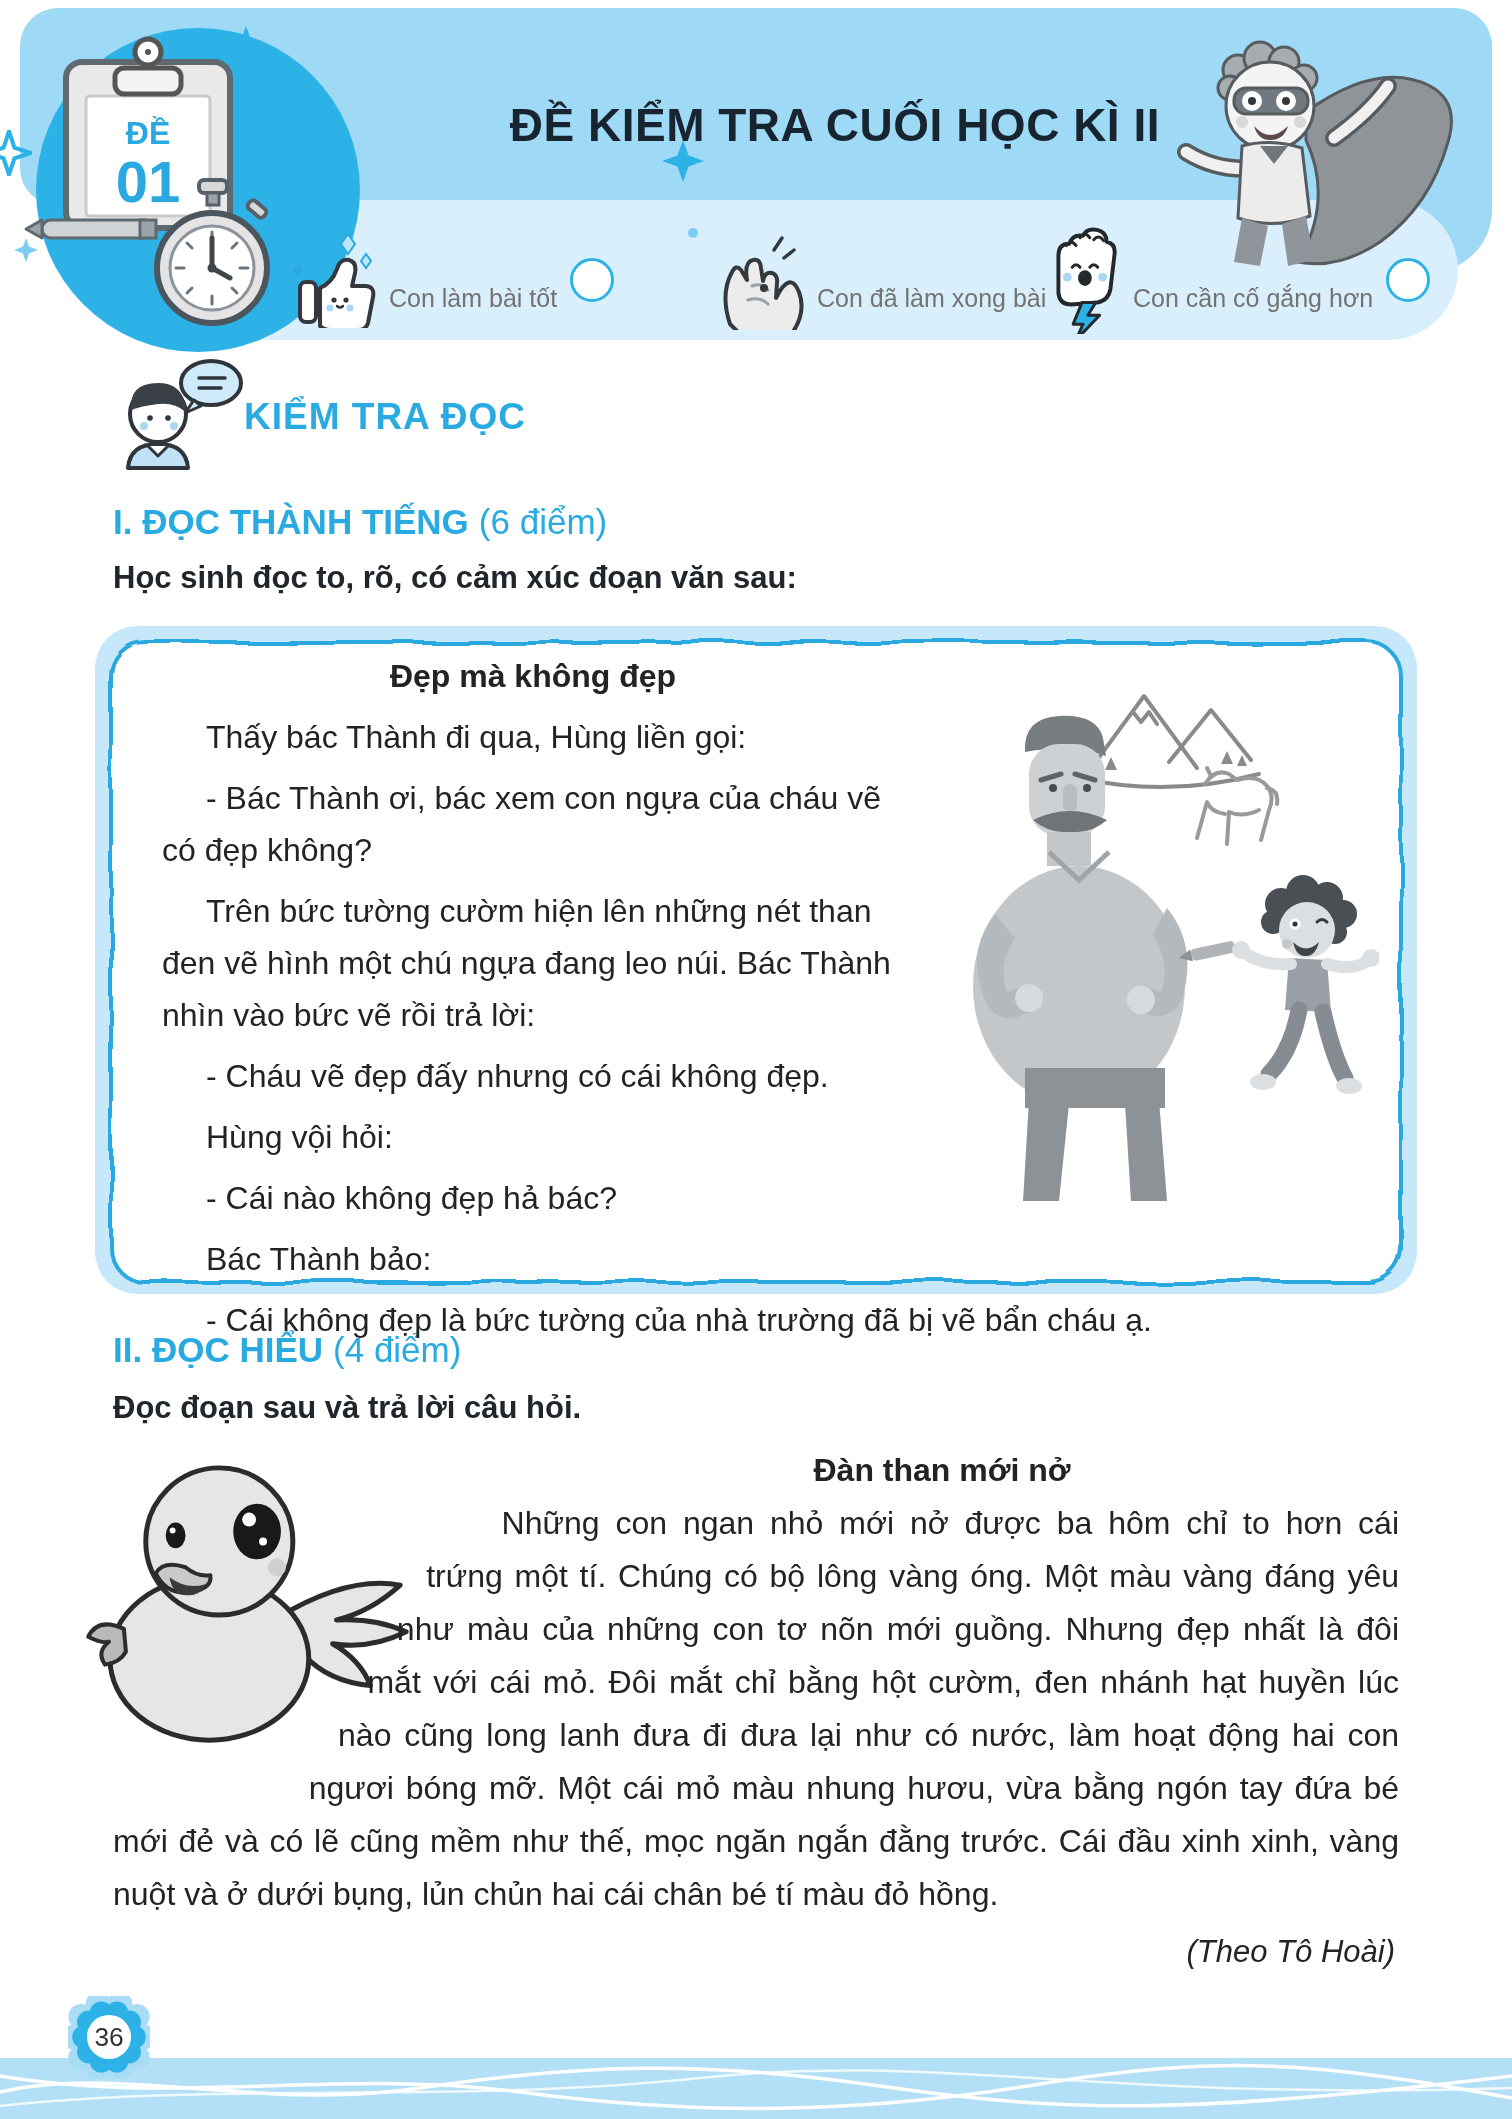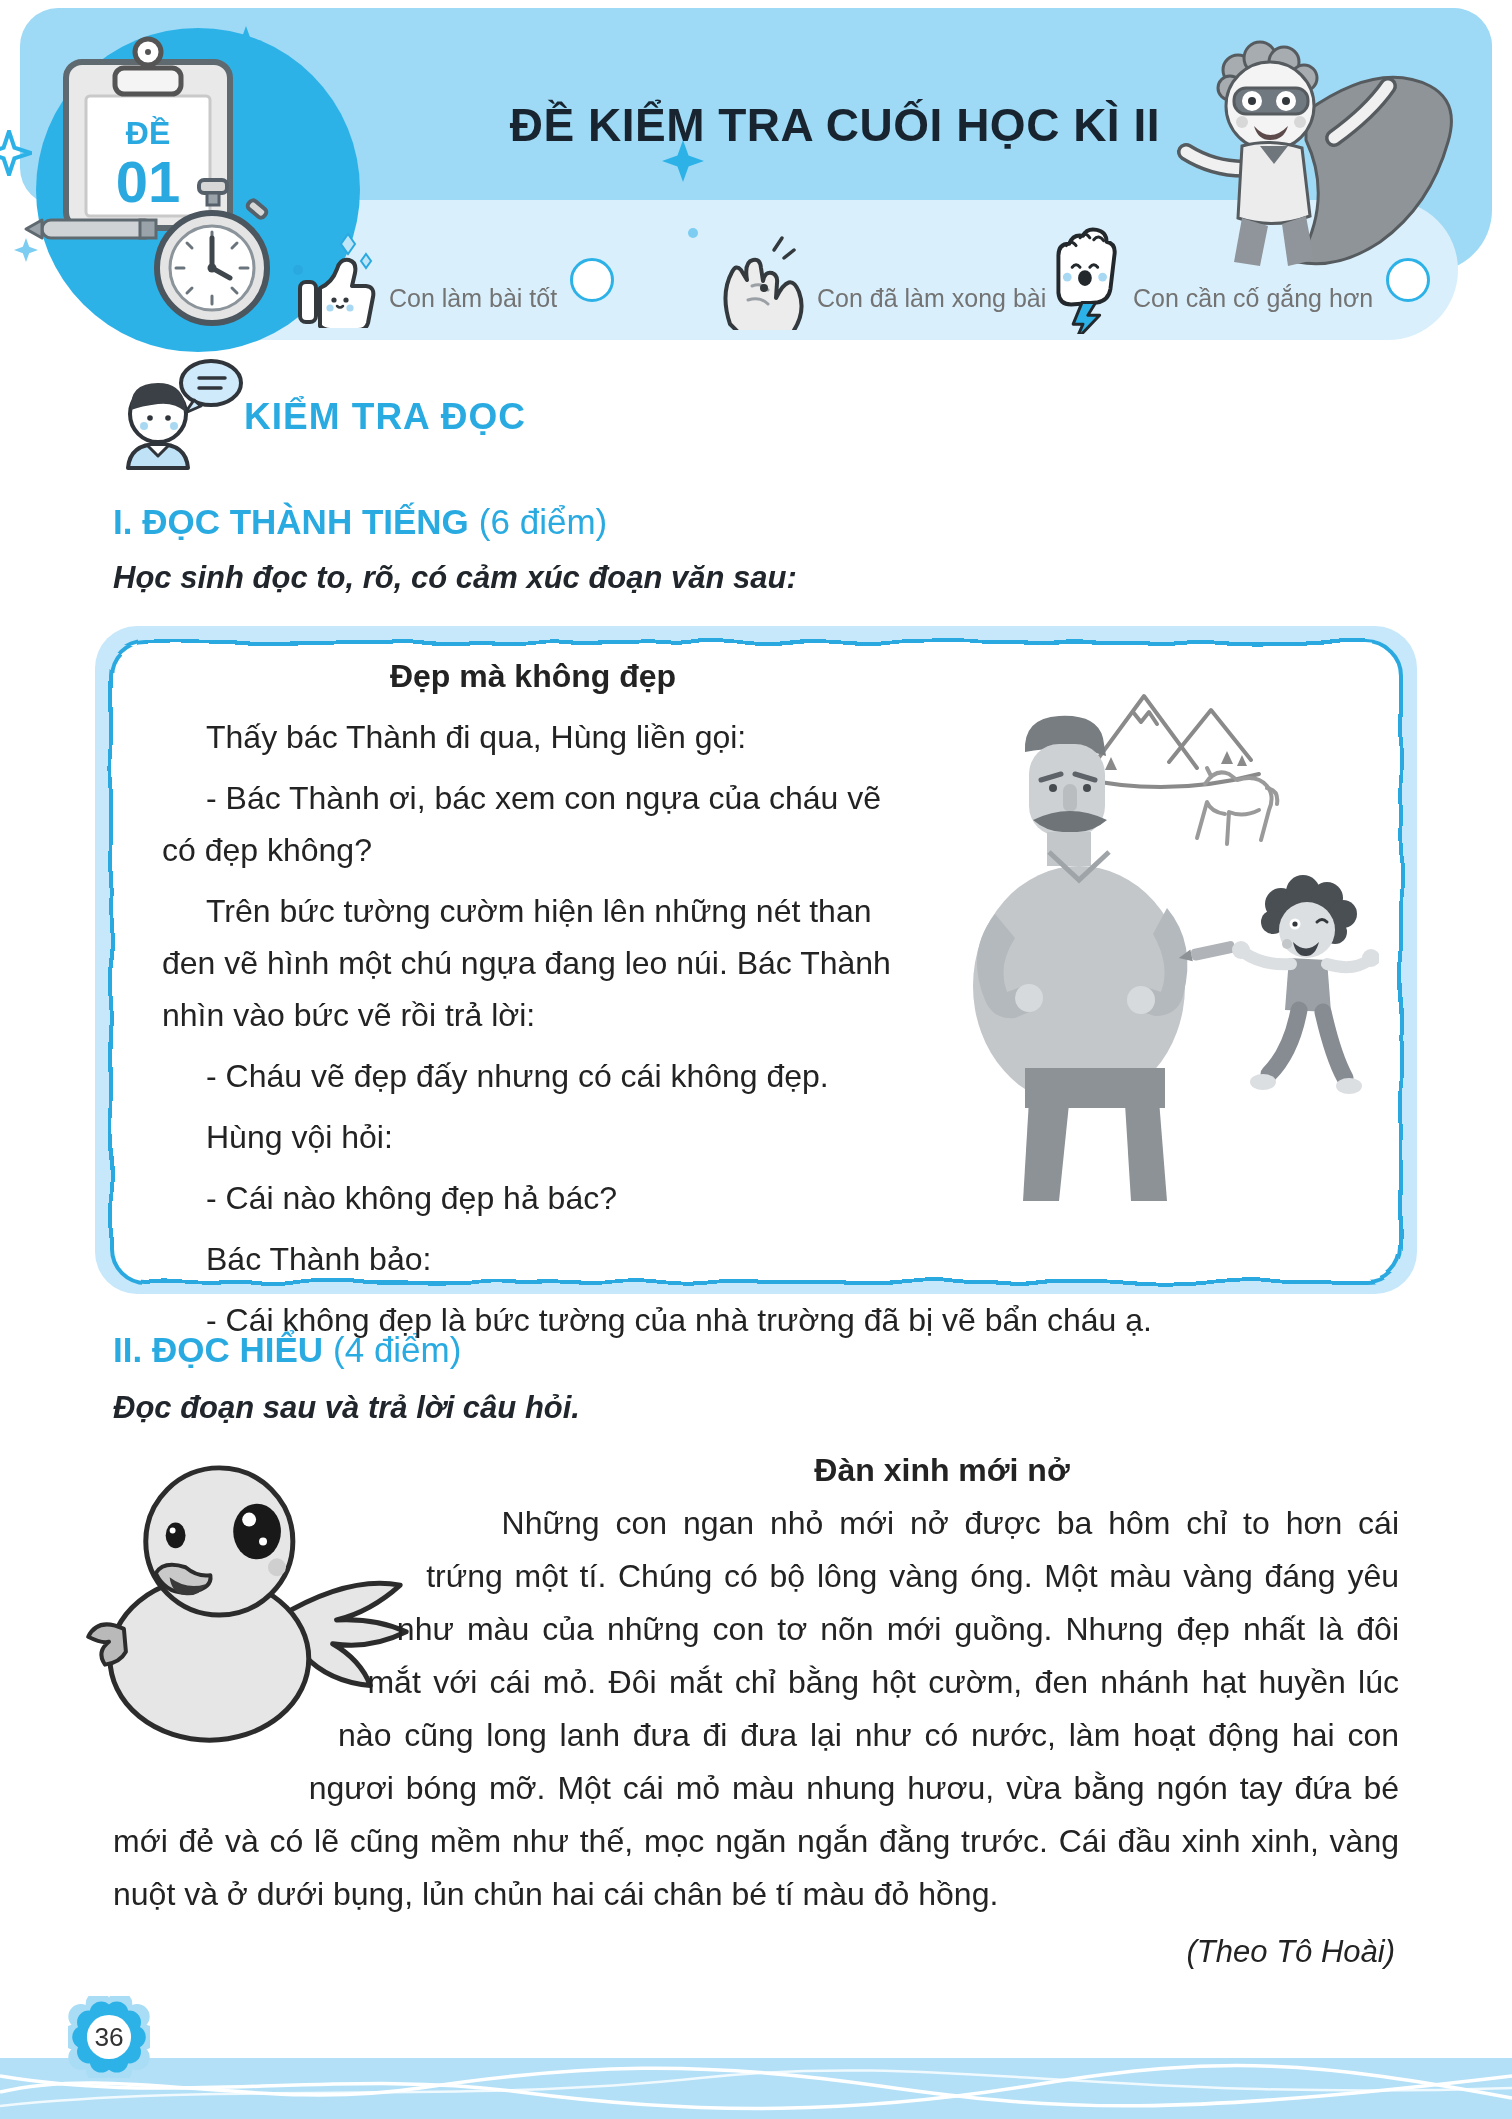--- a/index.html
+++ b/index.html
@@ -25,21 +25,21 @@
   .status-item{display:flex;align-items:center;gap:13px;height:108px;z-index:7;}
   .status-label{font-size:25px;font-weight:400;color:#737373;white-space:nowrap;margin-top:36px;}
   .status-circle{width:44px;height:44px;border:3px solid #2db2e8;border-radius:50%;background:#fff;box-sizing:border-box;}
 
   
   .reading-icon{left:110px;top:356px;}
   .reading-heading{left:244px;top:396px;font-size:37px;font-weight:800;color:#29abe2;letter-spacing:1px;}
   .part-heading{left:113px;font-size:35px;color:#29abe2;}
   .ph-main{font-weight:800;}
   .ph-points{font-weight:500;margin-left:10px;}
-  .instruction{left:113px;font-size:31px;font-weight:700;color:#20262b;font-style:italic;}
+  .instruction{left:113px;font-size:31px;font-weight:700;color:#20262b;}
 
   
   .story-box{left:95px;top:626px;width:1322px;height:668px;background:#c7e8fa;border-radius:42px;}
   .story-box svg.frame{position:absolute;left:0;top:0;z-index:1;}
   .box-content{position:relative;z-index:2;padding:24px 38px 0 58px;font-size:32px;line-height:52px;color:#232323;}
   .story-illustration{float:right;width:450px;height:545px;margin:6px 0 6px 16px;}
   .story-title{text-align:center;font-weight:800;margin:0;}
   .story-p{margin:9px;text-indent:44px;}
 
   
@@ -317,21 +317,21 @@
       <ellipse cx="188" cy="84" rx="24" ry="28" fill="#191919"></ellipse>
       <circle cx="180" cy="72" r="7" fill="#fff"></circle>
         <circle cx="194" cy="94" r="4" fill="#fff"></circle>
       <ellipse cx="106" cy="88" rx="10" ry="13" fill="#191919"></ellipse>
       <circle cx="103" cy="83" r="3" fill="#fff"></circle>
       <path d="M116,120 q-22,-7 -30,6 q11,23 36,19 q21,-4 19,-17 q-13,2 -25,-8 Z" fill="#c9c9c9" stroke="#2c2c2c" stroke-width="4" stroke-linejoin="round"></path>
       <path d="M100,130 q17,13 36,7 q-6,13 -21,11 q-13,-2 -15,-18 Z" fill="#3a3a3a"></path>
       <circle cx="208" cy="120" r="9" fill="#cfcfcf"></circle>
     </svg>
   </div>
-  <p class="passage-title">Đàn xinh mới nở</p>
+  <p class="passage-title">Đàn than mới nở</p>
   <p class="passage-body">Những con ngan nhỏ mới nở được ba hôm chỉ to hơn cái trứng một tí. Chúng có bộ lông vàng óng. Một màu vàng đáng yêu như màu của những con tơ nõn mới guồng. Nhưng đẹp nhất là đôi mắt với cái mỏ. Đôi mắt chỉ bằng hột cườm, đen nhánh hạt huyền lúc nào cũng long lanh đưa đi đưa lại như có nước, làm hoạt động hai con ngươi bóng mỡ. Một cái mỏ màu nhung hươu, vừa bằng ngón tay đứa bé mới đẻ và có lẽ cũng mềm như thế, mọc ngăn ngắn đằng trước. Cái đầu xinh xinh, vàng nuột và ở dưới bụng, lủn chủn hai cái chân bé tí màu đỏ hồng.</p>
 </div>
 <div class="abs attribution">(Theo Tô Hoài)</div>
 
 <svg class="abs page-badge" width="82" height="82" viewBox="0 0 78 78">
   <g fill="#a9dcf5">
     <circle cx="72" cy="39" r="12"></circle>
       <circle cx="65.7" cy="58.4" r="12"></circle>
       <circle cx="49.2" cy="70.4" r="12"></circle>
     <circle cx="28.8" cy="70.4" r="12"></circle>

